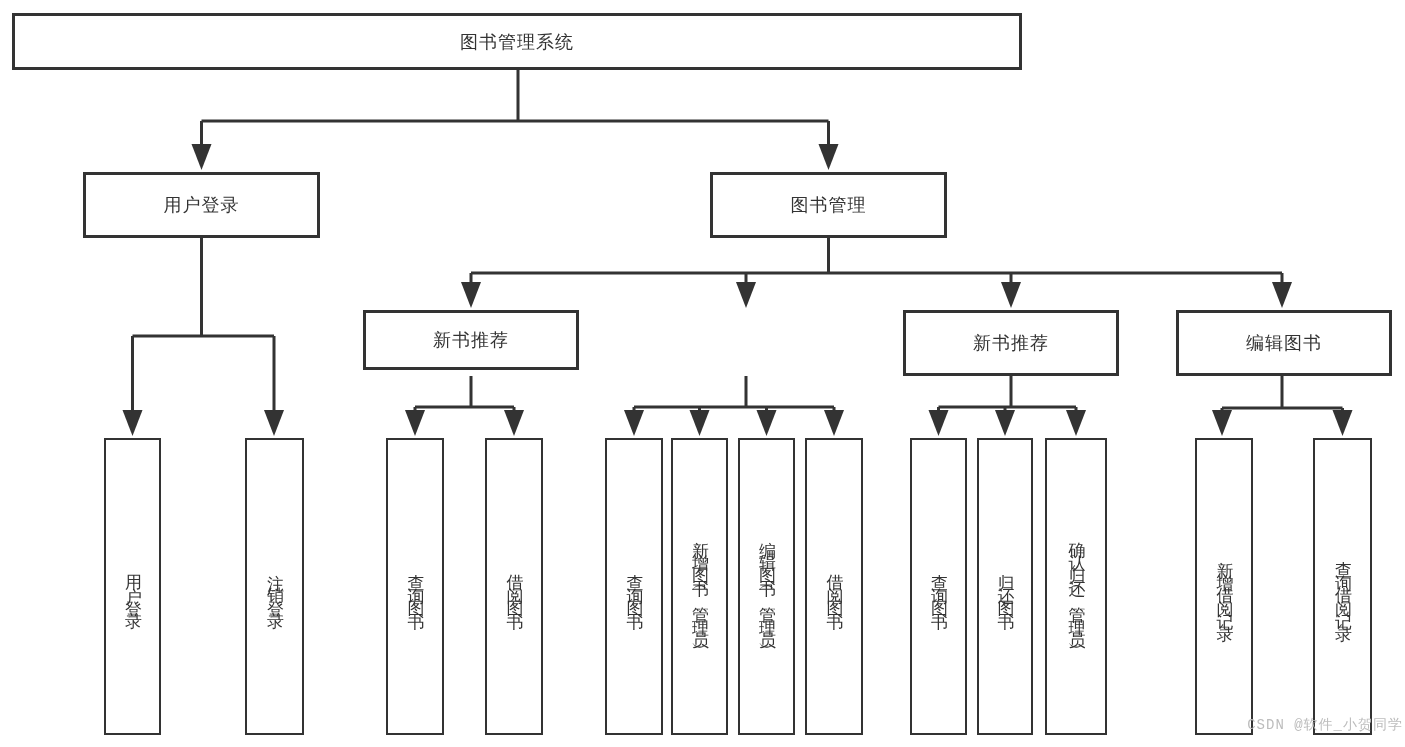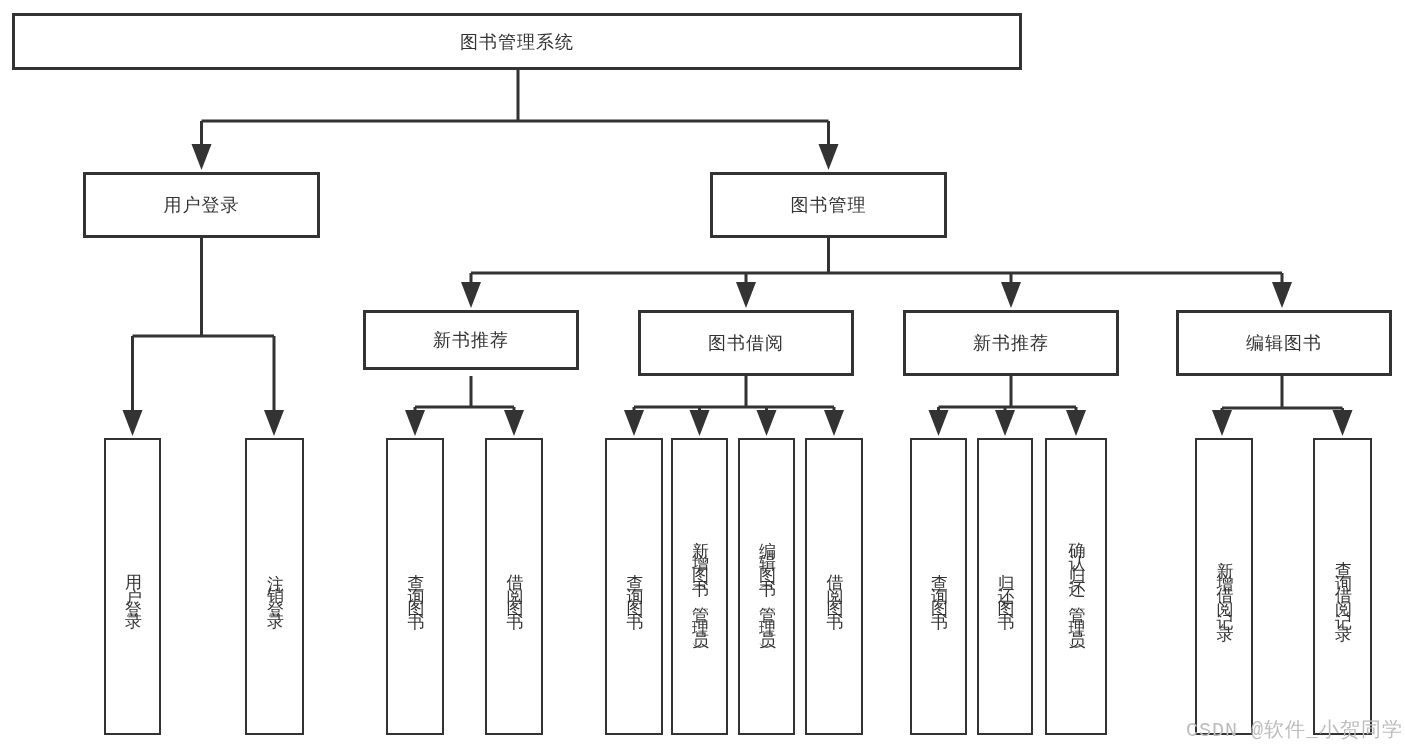--- a/index.html
+++ b/index.html
@@ -51,21 +51,21 @@
     font-size: 17px;
     letter-spacing: 13px;
     line-height: 1;
     color: #333333;
     white-space: nowrap;
   }
   .watermark {
     position: absolute;
     top: 716px;
     right: 2px;
-    font-size: 20px;
+    font-size: 14px;
     color: #bcbcbc;
     letter-spacing: 1px;
     z-index: 5;
     white-space: nowrap;
   }
 </style>
 </head>
 <body>
 
 <div class="canvas">
@@ -127,23 +127,20 @@
   <div class="node" style="left:83px; top:172px; width:237px; height:66px;">
     <span class="lbl">用户登录</span>
   </div>
   <div class="node" style="left:710px; top:172px; width:237px; height:66px;">
     <span class="lbl">图书管理</span>
   </div>
 
   <div class="node" style="left:363px; top:310px; width:216px; height:60px;">
     <span class="lbl">新书推荐</span>
   </div>
-  <div class="node" style="left:638px; top:310px; width:216px; height:66px;">
-    <span class="lbl">图书借阅</span>
-  </div>
   <div class="node" style="left:903px; top:310px; width:216px; height:66px;">
     <span class="lbl">新书推荐</span>
   </div>
   <div class="node" style="left:1176px; top:310px; width:216px; height:66px;">
     <span class="lbl">编辑图书</span>
   </div>
 
   <div class="leaf" style="left:104px; width:57px;">
     <span class="vlbl">用户登录</span>
   </div>

